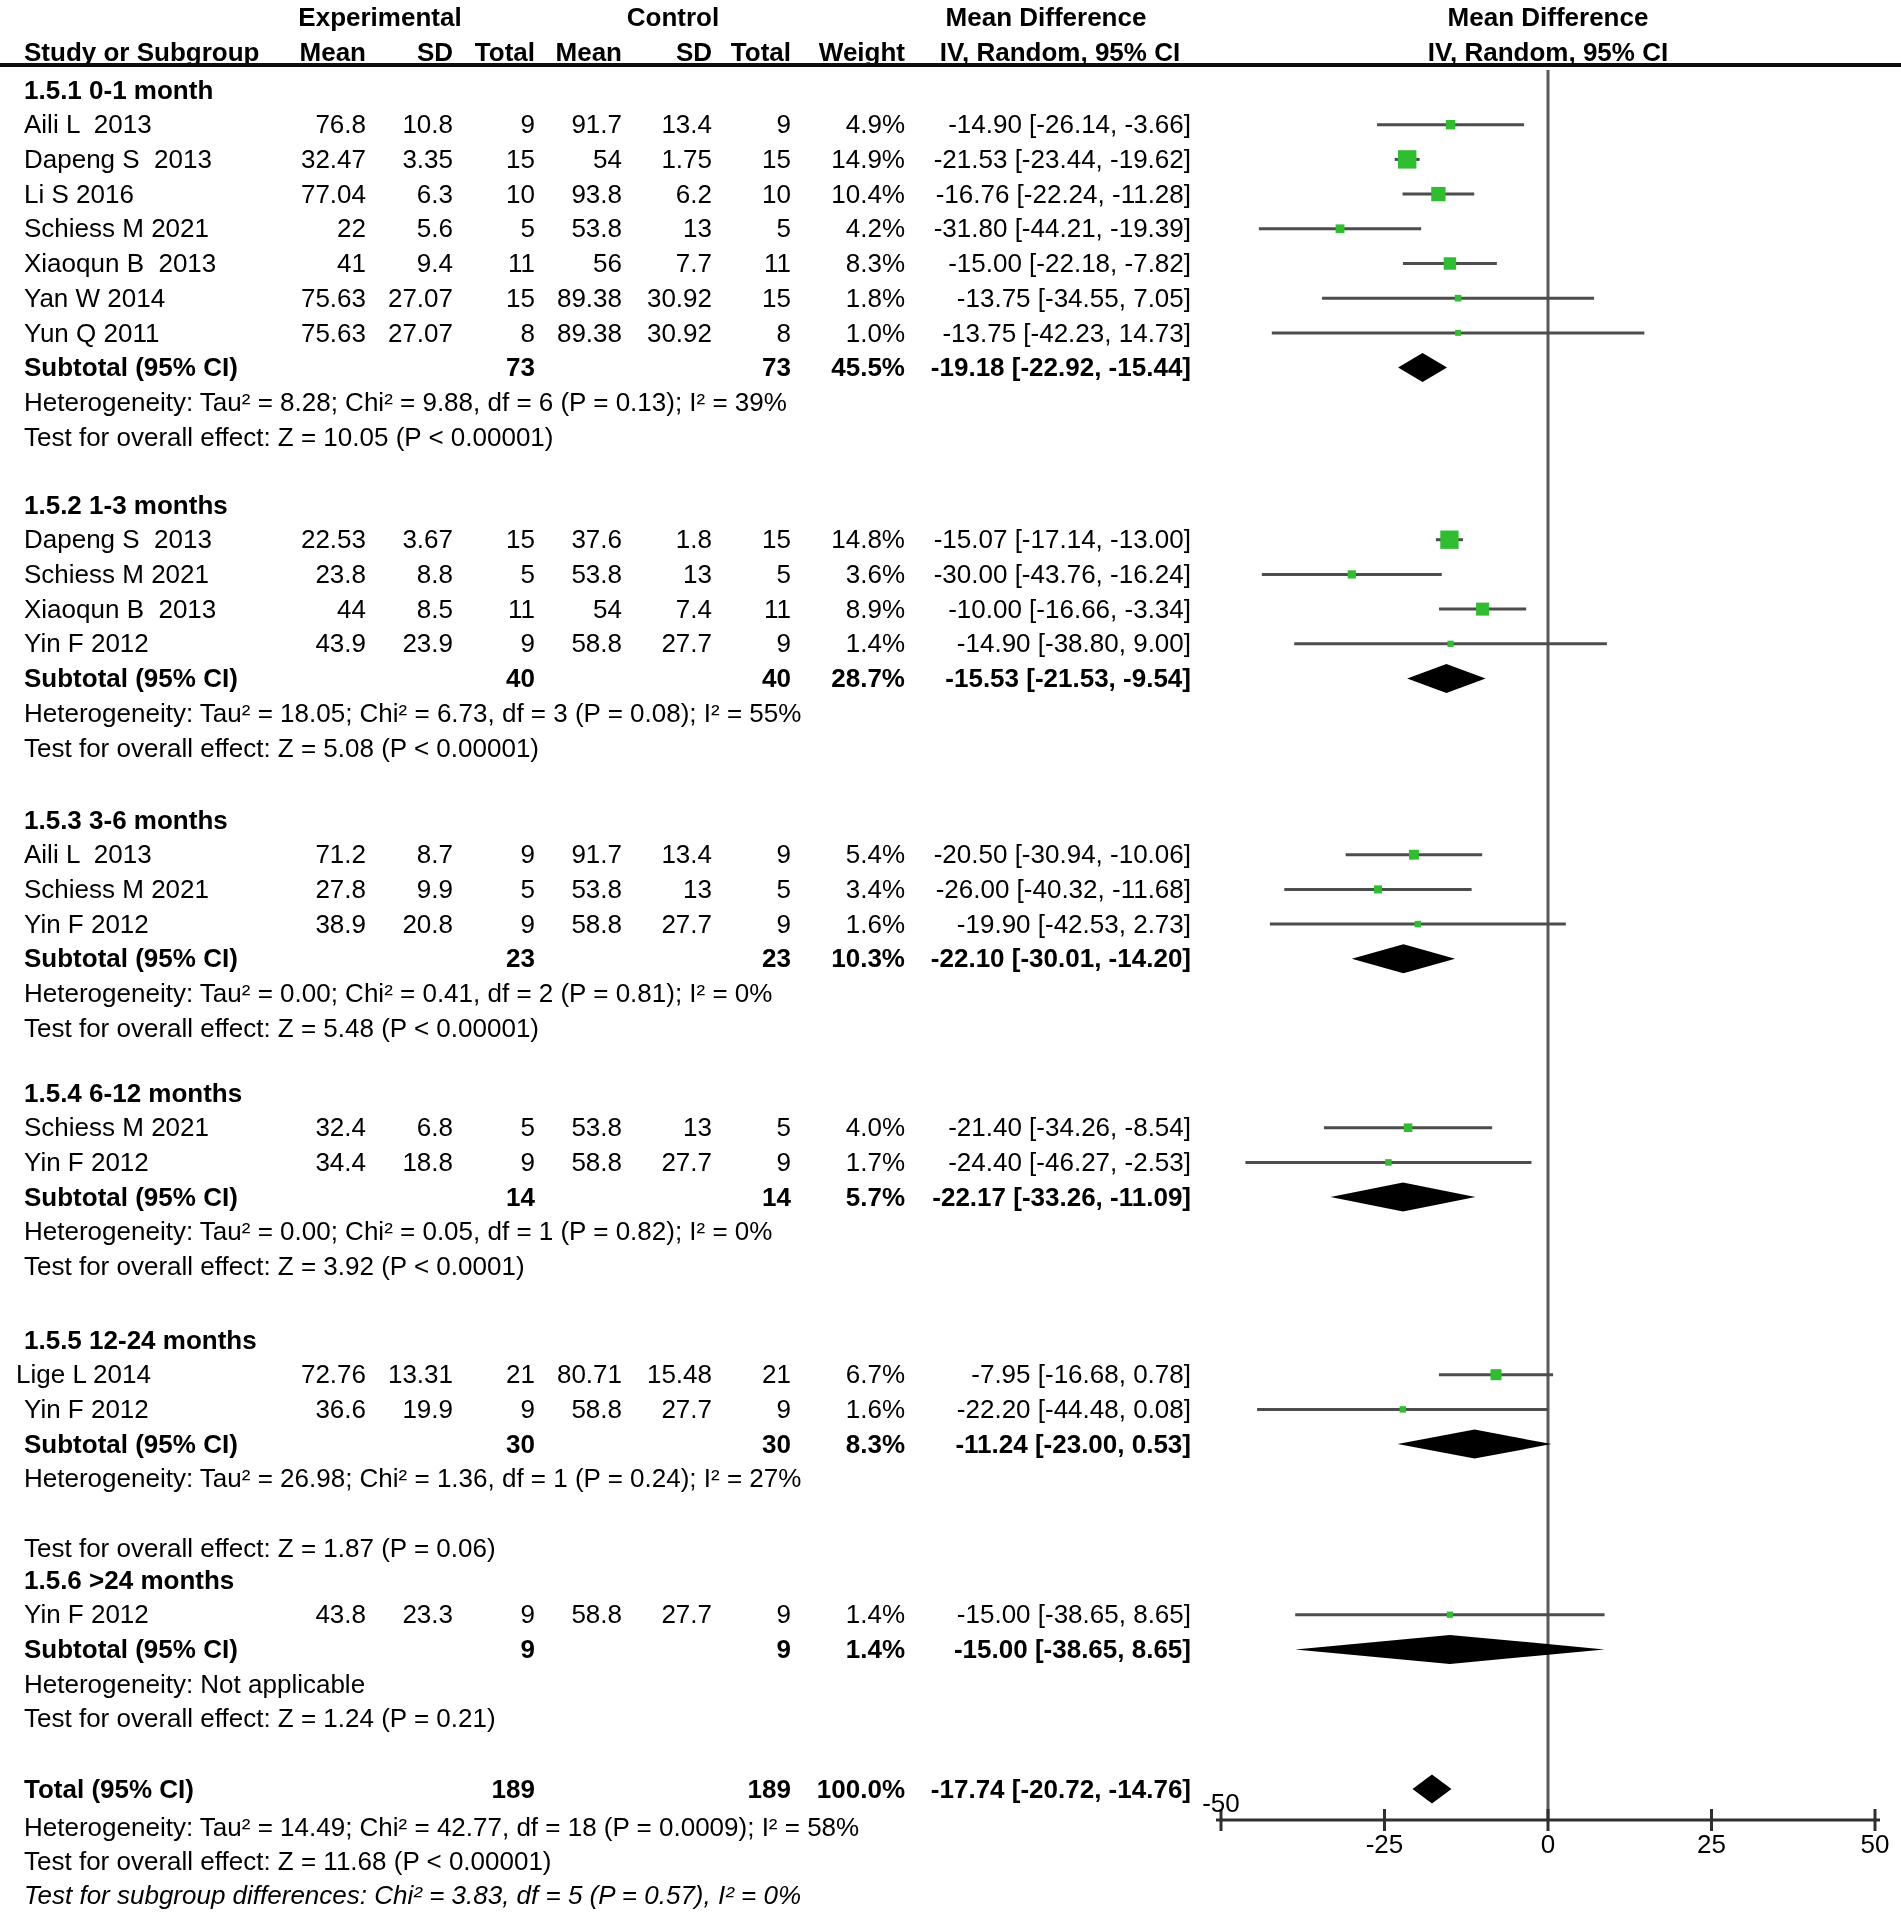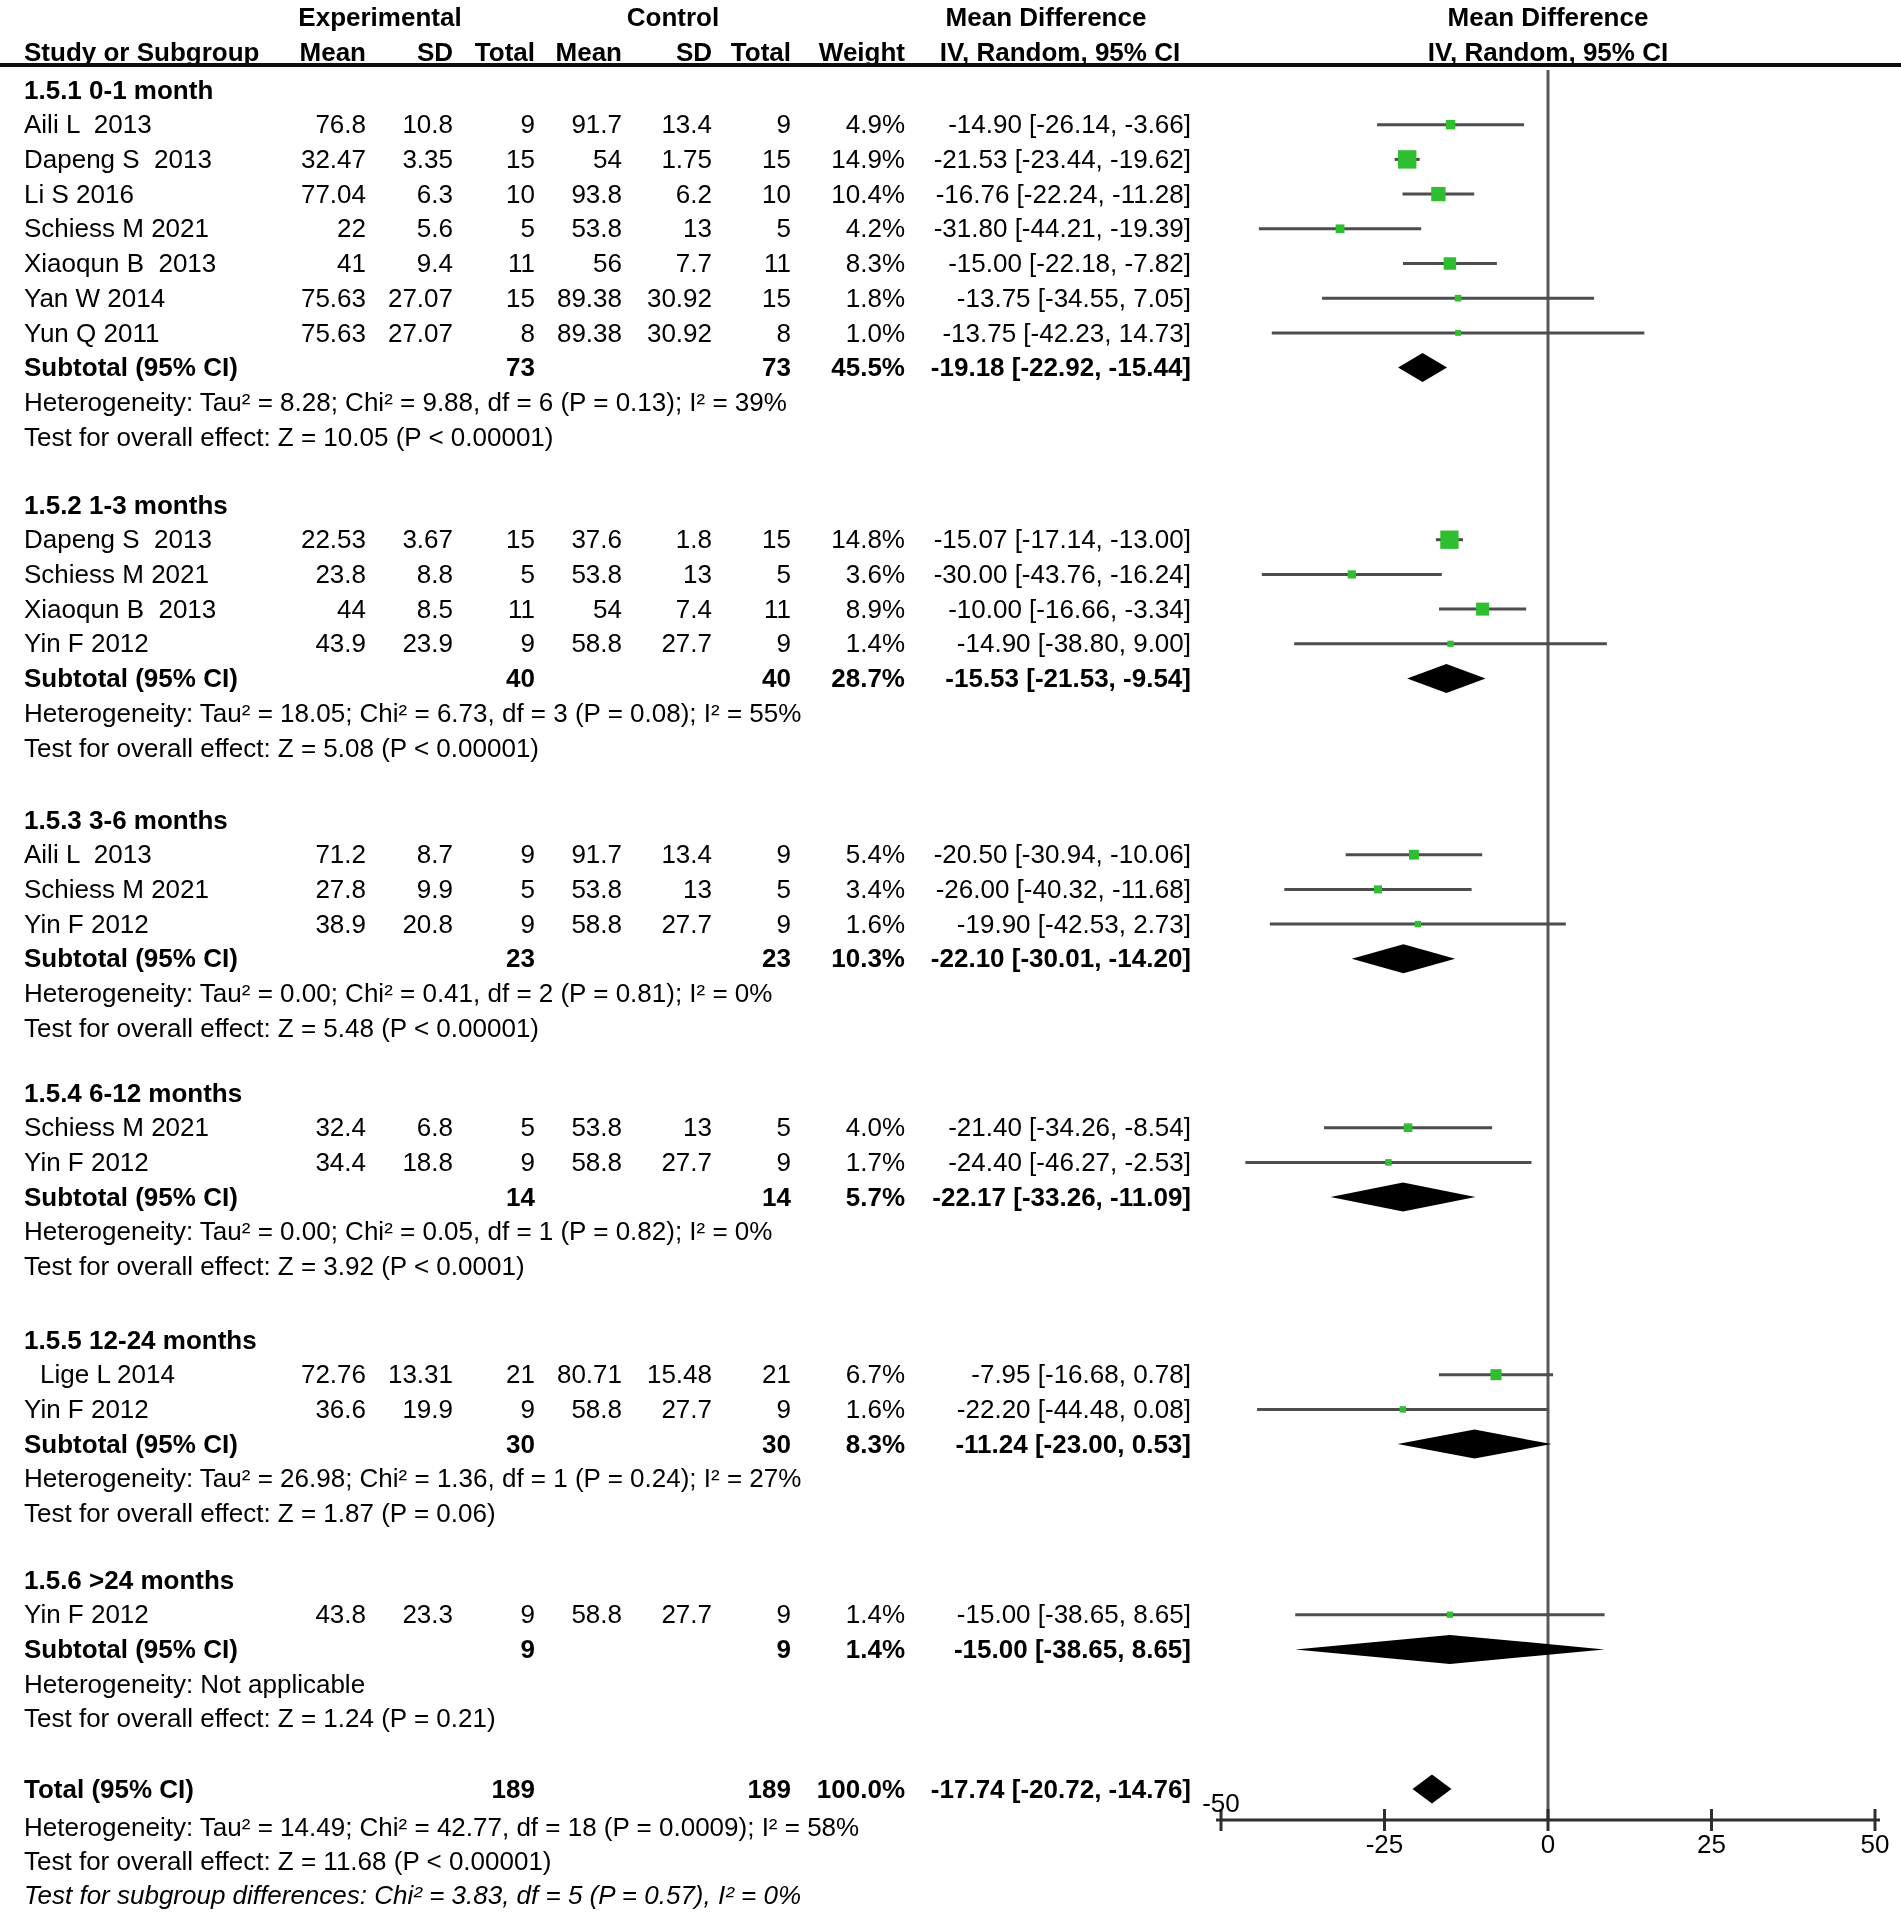--- a/index.html
+++ b/index.html
@@ -280,21 +280,21 @@
       <div class="line" style="top: 1214.45px;">
         <span style="left: 24px;">Heterogeneity: Tau² = 0.00; Chi² = 0.05, df = 1 (P = 0.82); I² = 0%</span>
       </div>
       <div class="line" style="top: 1249.15px;">
         <span style="left: 24px;">Test for overall effect: Z = 3.92 (P &lt; 0.0001)</span>
       </div>
       <div class="line b" style="top: 1322.65px;">
         <span style="left: 24px;">1.5.5 12-24 months</span>
       </div>
       <div class="line" style="top: 1357.35px;">
-        <span style="left: 40px;">Lige L 2014</span>
+        <span style="left: 16px;">Lige L 2014</span>
         <span style="right: 1535px;">72.76</span>
         <span style="right: 1448px;">13.31</span>
         <span style="right: 1366px;">21</span>
         <span style="right: 1279px;">80.71</span>
         <span style="right: 1189px;">15.48</span>
         <span style="right: 1110px;">21</span>
         <span style="right: 996px;">6.7%</span>
         <span style="right: 710px;">-7.95 [-16.68, 0.78]</span>
       </div>
       <div class="line" style="top: 1392.05px;">
@@ -312,21 +312,21 @@
         <span style="left: 24px;">Subtotal (95% CI)</span>
         <span style="right: 1366px;">30</span>
         <span style="right: 1110px;">30</span>
         <span style="right: 996px;">8.3%</span>
         <span style="right: 710px;">-11.24 [-23.00, 0.53]</span>
       </div>
       <div class="line" style="top: 1461.45px;">
         <span style="left: 24px;">Heterogeneity: Tau² = 26.98; Chi² = 1.36, df = 1 (P = 0.24); I² = 27%</span>
       </div>
       <div class="line" style="top: 1496.15px;">
-        <span style="left: 24px;">Test for overall effect: Z = 1.87 (P = 0.06)</span>
+        <span style="left: 24px; margin-top: 35px;">Test for overall effect: Z = 1.87 (P = 0.06)</span>
       </div>
       <div class="line b" style="top: 1562.65px;">
         <span style="left: 24px;">1.5.6 &gt;24 months</span>
       </div>
       <div class="line" style="top: 1597.35px;">
         <span style="left: 24px;">Yin F 2012</span>
         <span style="right: 1535px;">43.8</span>
         <span style="right: 1448px;">23.3</span>
         <span style="right: 1366px;">9</span>
         <span style="right: 1279px;">58.8</span>

